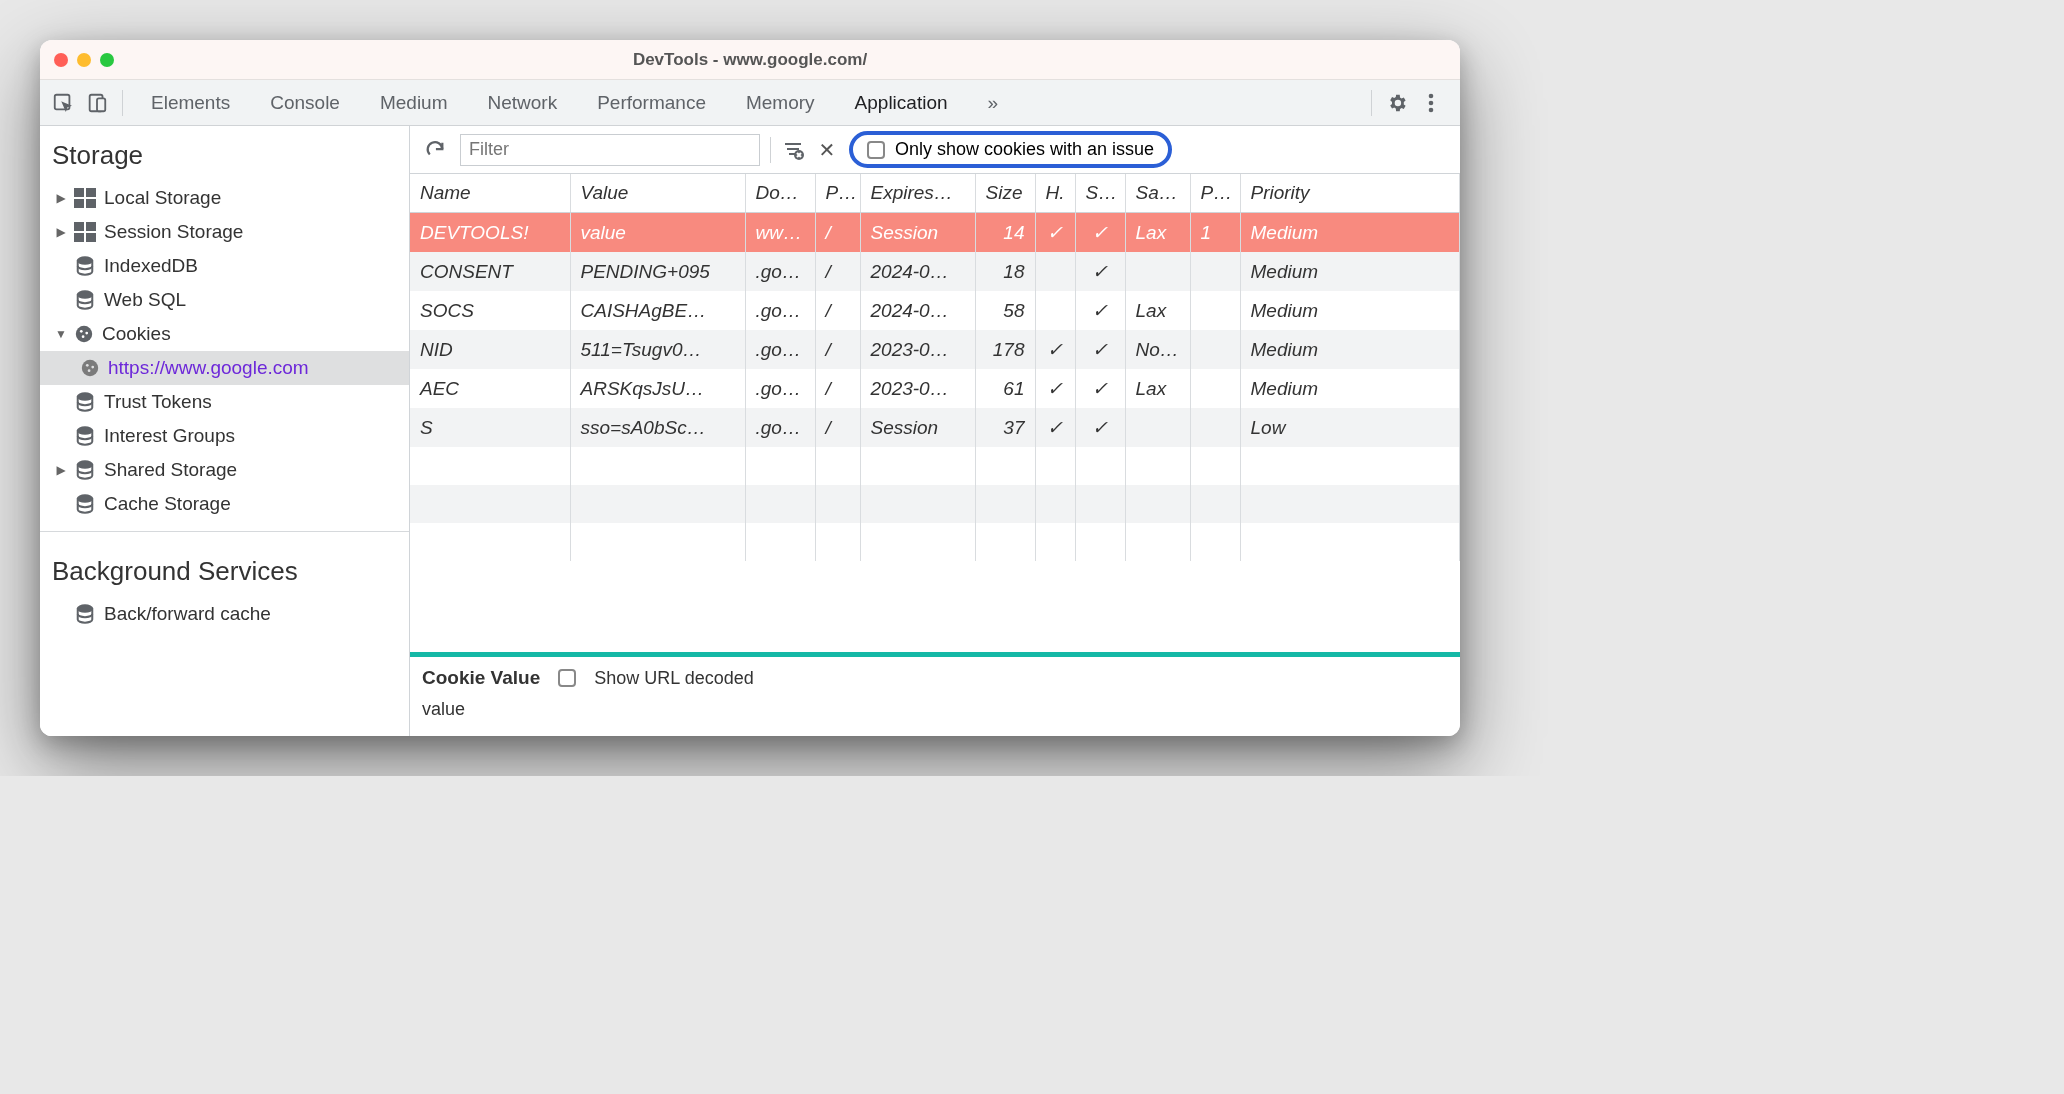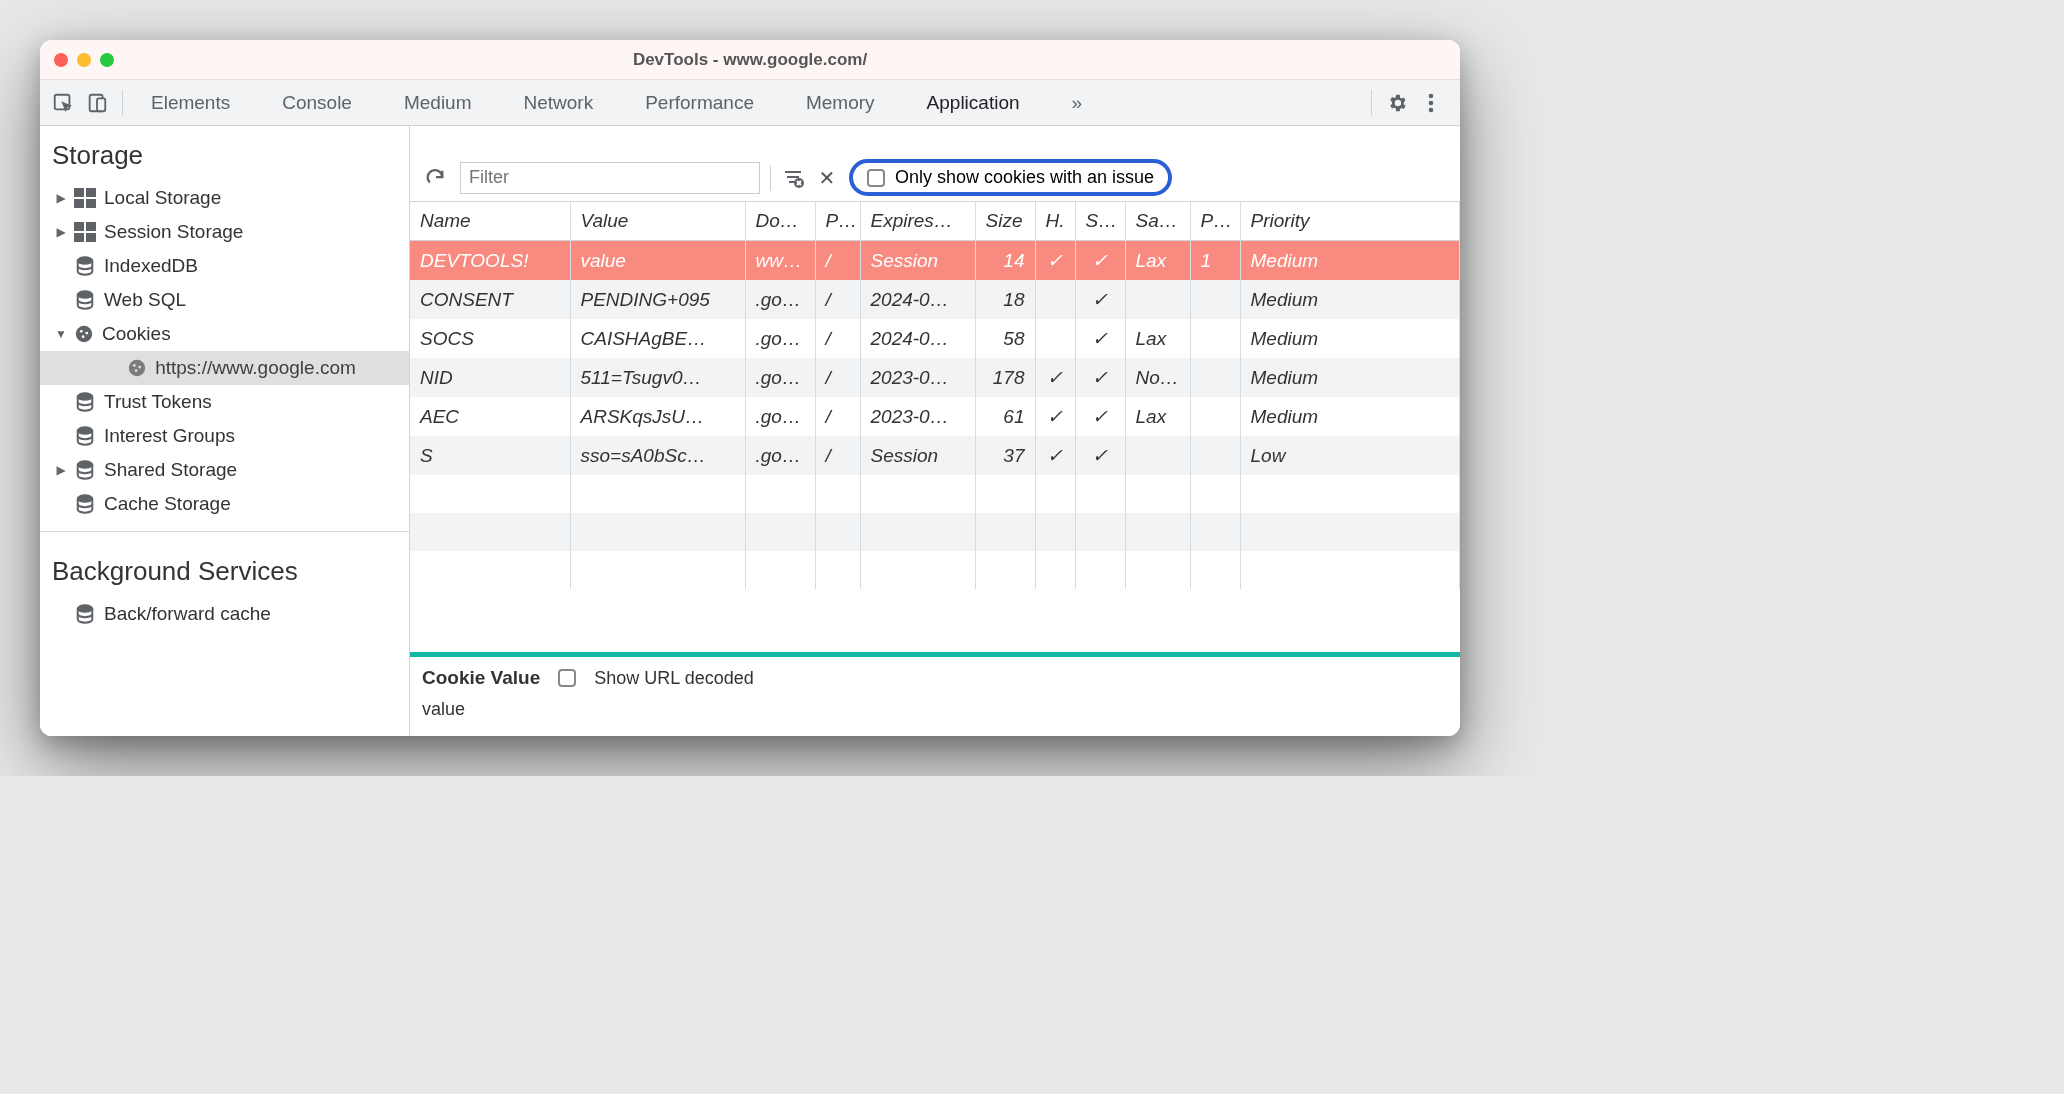--- a/index.html
+++ b/index.html
@@ -40,21 +40,21 @@
   display: flex; align-items: center;
   gap: 4px; padding: 0 8px;
   color: #5f6368;
 }
 .tb-icon {
   width: 30px; height: 30px;
   display: flex; align-items: center; justify-content: center;
   border-radius: 4px;
 }
 .tb-sep { width: 1px; background: #cfd2d5; height: 26px; margin: 0 6px; }
-.tabs { display: flex; gap: 16px; height: 100%; align-items: stretch; flex: 1; }
+.tabs { display: flex; gap: 4px; height: 100%; align-items: stretch; flex: 1; }
 .tab {
   padding: 0 18px; display: flex; align-items: center;
   color: #5f6368; font-size: 19px; cursor: default;
 }
 .tab.active { color: #202124; font-weight: 500; }
 .tb-right { display: flex; align-items: center; gap: 4px; padding-right: 6px;}
 .body {
   display: flex; height: 610px; background: #fff;
 }
 .sidebar {
@@ -68,29 +68,29 @@
   display: flex; align-items: center; gap: 8px;
   padding: 6px 6px 6px 16px;
   font-size: 19px; color: #333;
   white-space: nowrap;
 }
 .side-item .disc {
   width: 10px; display: inline-flex; justify-content: center; color: #666; font-size: 12px;
 }
 .side-item.child { padding-left: 40px; }
 .side-item.selected {
-  background: #dedfe0; color: #404040; justify-content: center;
+  background: #dedfe0; color: #6d28d9;
 }
 .side-sep { border-top: 1px solid #d6d9dc; margin: 10px 0; }
 .main {
   flex: 1; display: flex; flex-direction: column; min-width: 0;
 }
 .filterbar {
   height: 48px; display: flex; align-items: center; gap: 10px;
-  padding: 8px 10px; background: #fff; border-bottom: 1px solid #d0d4d8; margin-top: 28px;
+  padding: 8px 10px; background: #fff; border-bottom: 1px solid #d0d4d8;
 }
 .refresh { width: 30px; height: 30px; display:flex;align-items:center;justify-content:center;}
 .filter-input {
   flex: 0 0 300px; height: 32px; border: 1px solid #c9cdd1;
   padding: 0 8px; font-size: 18px; color: #333; background:#fff;
 }
 .filter-sepline { width:1px; height:26px; background:#cfd2d5; }
 .clear-x { width:24px; text-align:center; color:#555; font-size:20px;}
 .issue-box {
   display: flex; align-items: center; gap: 10px; padding: 4px 14px;

